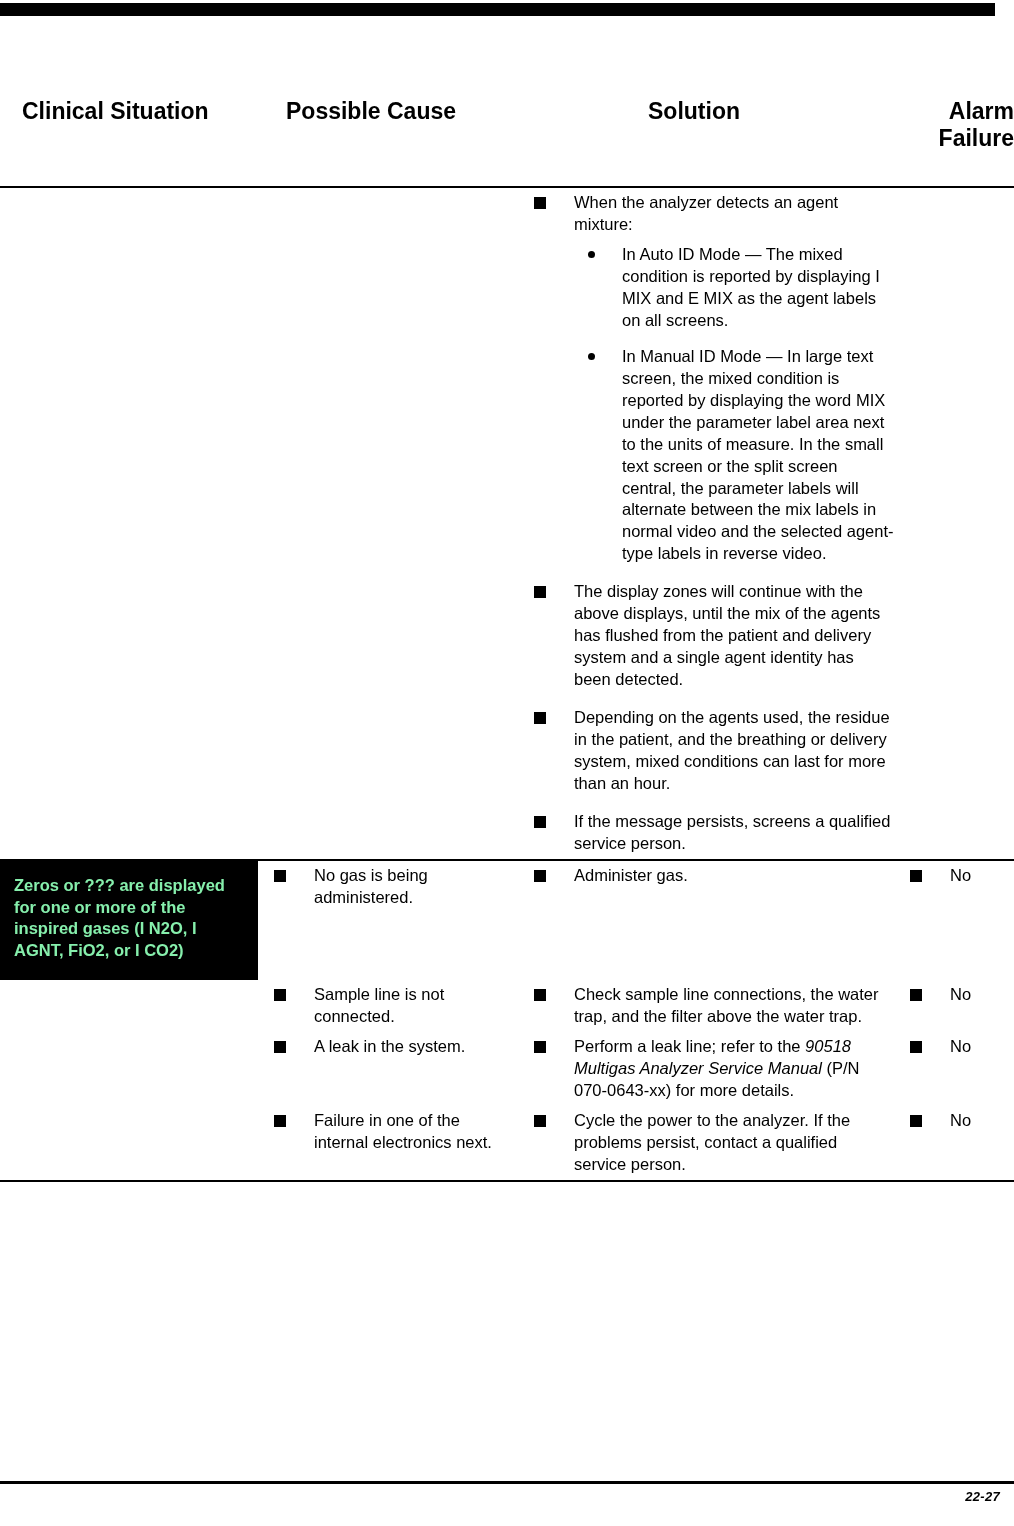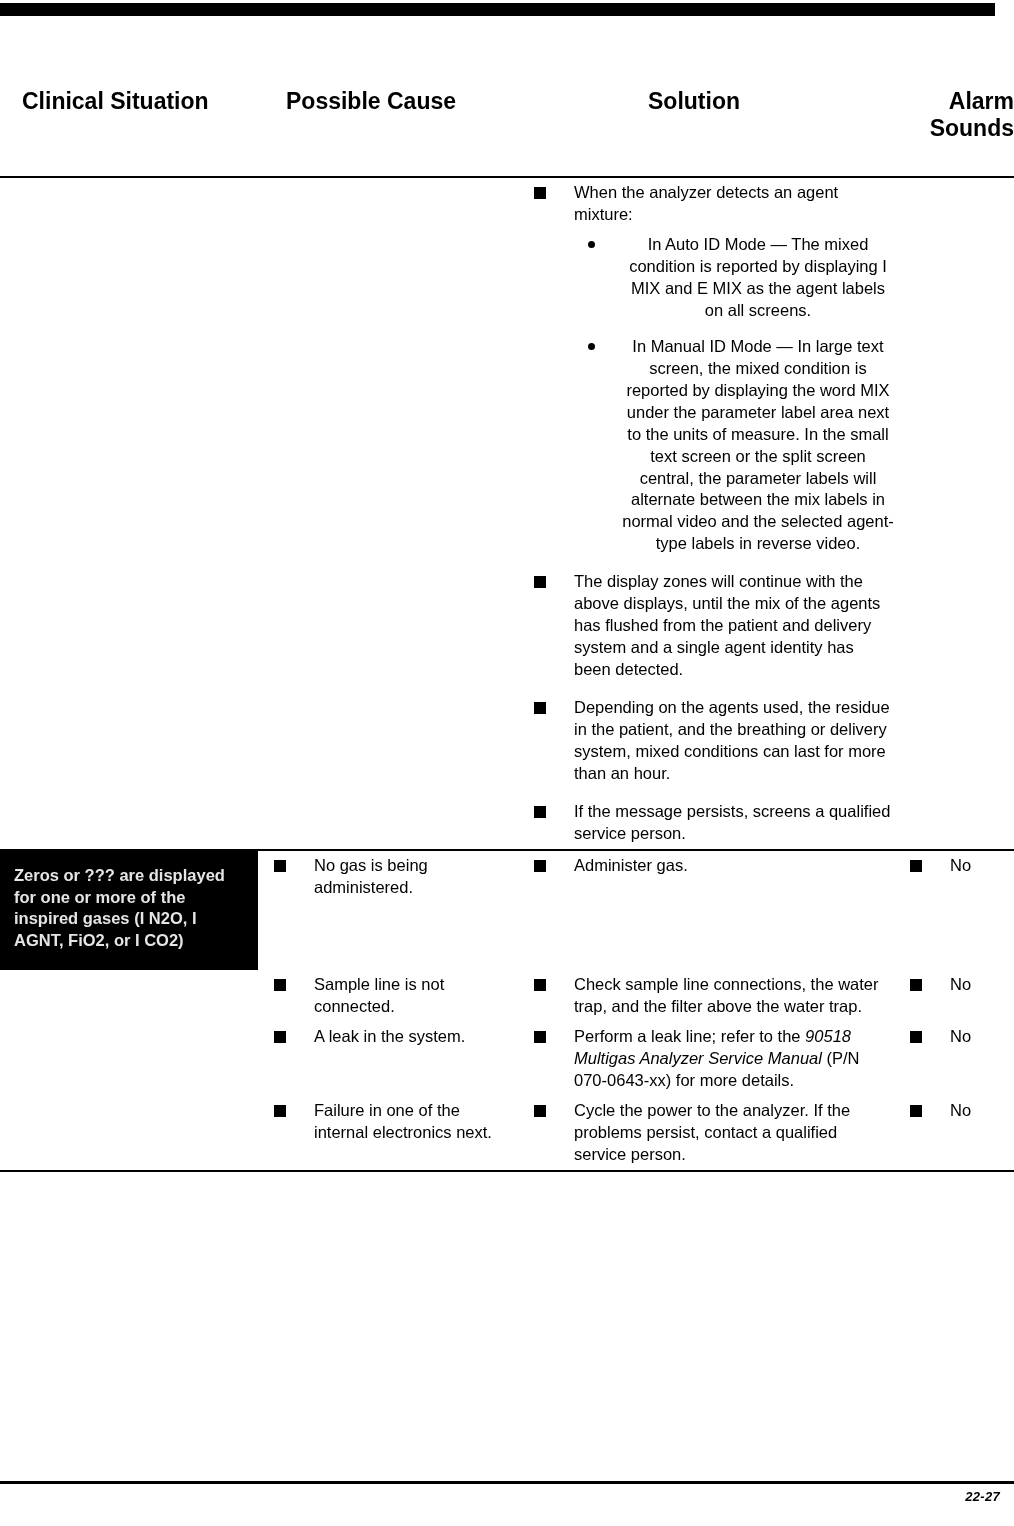--- a/index.html
+++ b/index.html
@@ -33,21 +33,21 @@
     left: 0;
     top: 0;
     width: 1014px;
     height: 1526px;
   }
 
   
   .tbl {
     position: absolute;
     left: 0;
-    top: 76px;
+    top: 86px;
     width: 1014px;
     border-collapse: collapse;
     table-layout: fixed;
   }
   .tbl col.c1 { width: 258px; }
   .tbl col.c2 { width: 258px; }
   .tbl col.c3 { width: 382px; }
   .tbl col.c4 { width: 116px; }
 
   .tbl th, .tbl td {
@@ -123,38 +123,37 @@
   
   ul.rd {
     list-style: none;
     margin: 8px 0 0 0;
     padding: 0;
   }
   ul.rd > li {
     position: relative;
     padding-left: 48px;
     margin-bottom: 14px;
-    text-align: center;
   }
   ul.rd > li:last-child { margin-bottom: 0; }
   ul.rd > li > .dot {
     position: absolute;
     left: 14px;
     top: 7px;
     width: 7px;
     height: 7px;
     border-radius: 50%;
     background: #000000;
     display: block;
   }
 
   
   .clinical-black {
     background: #000000;
-    color: #e5e5e5;
+    color: #86efac;
     font-weight: bold;
     font-size: 16.5px;
     line-height: 1.33;
     padding: 14px 14px 18px 14px;
     box-sizing: border-box;
   }
 
   .col-clinical-empty { }
 
   em.title-italic {
@@ -201,21 +200,21 @@
           <span class="htxt">Clinical Situation</span>
         </th>
         <th class="th-cause">
           <span class="htxt">Possible Cause</span>
         </th>
         <th class="th-solution">
           <span class="htxt">Solution</span>
         </th>
         <th class="th-alarm">
           <span class="htxt">Alarm</span>
-          <span class="htxt">Sounds</span>
+          <span class="htxt">Failure</span>
         </th>
       </tr>
       <tr class="rule-row">
         <td colspan="4"></td>
       </tr>
     </thead>
 
     <tbody>
 
       <tr>

